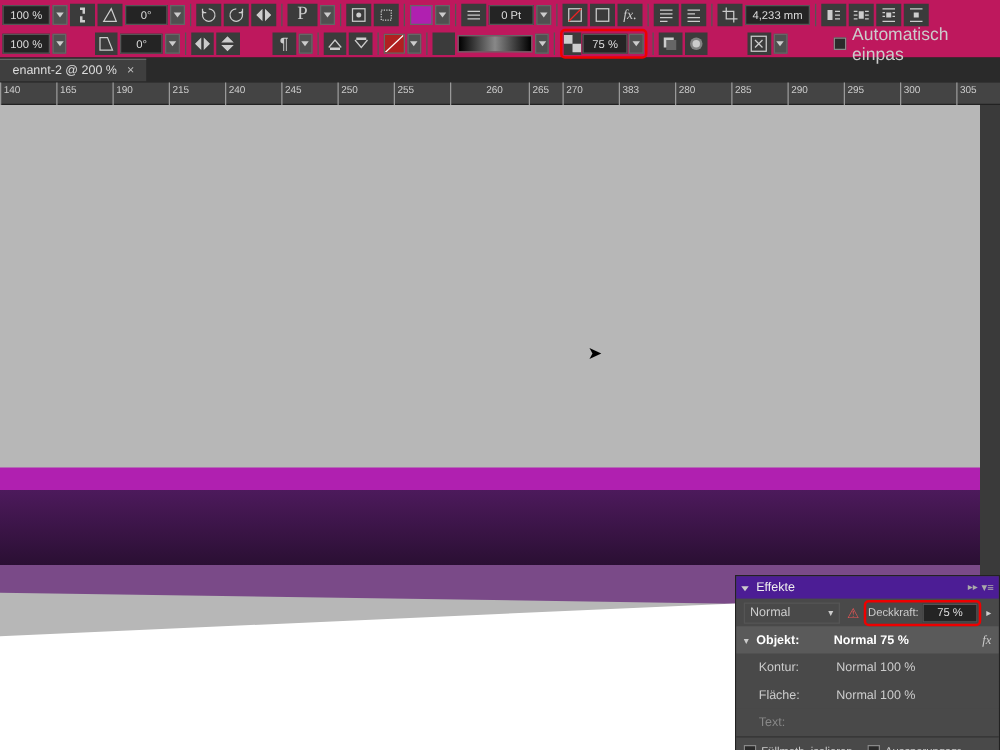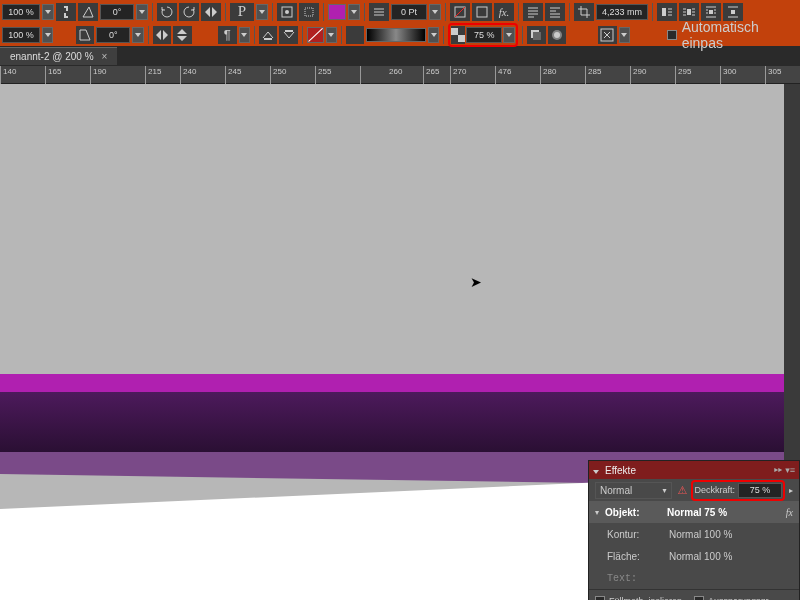--- a/index.html
+++ b/index.html
@@ -1,18 +1,18 @@
 <!DOCTYPE html>
 <html><head>
 <meta charset="utf-8">
 <style>
   * { box-sizing: border-box; margin: 0; padding: 0; font-family: Tahoma, Arial, sans-serif; }
   body { background: #1a1a1a; width: 800px; height: 600px; overflow: hidden; position: relative; }
 
-  .toolbar { background: #c2410c; height: 46px; display: flex; flex-direction: column; }
+  .toolbar { background: #be185d; height: 46px; display: flex; flex-direction: column; }
   .toolbar-row { display: flex; align-items: center; height: 23px; gap: 2px; padding: 1px 2px; }
   .tb-input { background: #242424; color: #ddd; border: 1px solid #555; font-size: 9px; height: 16px; width: 38px; text-align: center; }
   .tb-drop { background: #505050; border: 1px solid #666; width: 12px; height: 16px; display: flex; align-items: center; justify-content: center; }
   .tb-drop::after { content:""; border-left:3px solid transparent; border-right:3px solid transparent; border-top:4px solid #ccc; }
   .tb-icon { width: 20px; height: 18px; display: flex; align-items: center; justify-content: center; background: #3b3b3b; cursor: pointer; }
   .tb-icon svg { width: 14px; height: 14px; }
   .sep { width: 1px; height: 18px; background: #555; margin: 0 2px; }
   .swatch { width: 18px; height: 16px; background: #b020b0; border: 1px solid #666; }
   .swatch2 { width: 18px; height: 16px; background: #000; border: 1px solid #666; }
   .grad-bar { width: 64px; height: 14px; background: linear-gradient(to right,#000,#888,#000); border:1px solid #666; }
@@ -30,30 +30,30 @@
   .canvas-wrap { position: relative; background: #b7b7b7; height: 516px; width: 800px; }
   .band1 { position:absolute; left:0; right:16px; top:290px; height:18px; background:#b020b0; }
   .band2 { position:absolute; left:0; right:16px; top:308px; height:60px; background:linear-gradient(#4d1a5c,#2a0f33); }
   .band3 { position:absolute; left:0; right:16px; top:368px; height:34px; background:#7a4a88; clip-path: polygon(0 0,100% 0,100% 100%,0 65%);}
   .white{ position:absolute; left:0; right:16px; top:390px; height:140px; background:#fff; clip-path: polygon(0 25%,100% 0,100% 100%,0 100%);}
   .cursor { position:absolute; left:470px; top:190px; color:#000; font-size:14px; pointer-events:none; }
 
   .vscroll { position:absolute; right:0; top:0; width:16px; height:100%; background:#3a3a3a; }
 
   .panel { position:absolute; right:0; top:460px; width:212px; background:#494949; border:1px solid #222; font-size:10px; color:#ccc; }
-  .panel-head { background:#7f1d1d; height:18px; display:flex; align-items:center; padding:0 4px; gap:4px; }
+  .panel-head { background:#4c1d95; height:18px; display:flex; align-items:center; padding:0 4px; gap:4px; }
   .panel-head .twist::before{content:"";border-left:3px solid transparent;border-right:3px solid transparent;border-top:4px solid #ccc;display:inline-block;margin-right:2px;}
   .panel-head .grip{margin-left:auto;display:flex;gap:3px;}
   .panel-row { display:flex; align-items:center; height:22px; padding:0 6px; gap:4px; background:#494949; }
   .panel-row.sel { background:#5a5a5a; }
   .panel-input { background:#242424; color:#ddd; border:1px solid #555; font-size:9px; height:15px; width:44px; text-align:center; }
   .panel-label { width:58px; }
   .mode-sel { background:#494949; color:#ccc; border:1px solid #555; height:17px; width:80px; font-size:10px; padding:0 4px; display:flex; align-items:center; justify-content:space-between; }
   .fx { font-style:italic; font-family:Georgia,serif; color:#ccc; }
-  .dim { color:#888;font-family:Liberation Mono, monospace; }
+  .dim { color:#888; }
   .bold { color:#fff; font-weight:bold; }
 </style>
 </head>
 <body>
 
 <div class="toolbar">
   <div class="toolbar-row">
     <input class="tb-input" value="100 %" style="">
     <div class="tb-drop"></div>
     <div class="tb-icon">
@@ -262,29 +262,29 @@
   <div class="tab">
     <span>enannt-2 @ 200 %</span>
     <span class="tab-close">×</span>
   </div>
 </div>
 
 <div class="ruler-h" id="ruler">
     <div class="ruler-tick" style="left: 0px;">140</div>
     <div class="ruler-tick" style="left: 45px;">165</div>
     <div class="ruler-tick" style="left: 90px;">190</div>
-    <div class="ruler-tick" style="left: 145px;">215</div>
+    <div class="ruler-tick" style="left: 135px;">215</div>
     <div class="ruler-tick" style="left: 180px;">240</div>
     <div class="ruler-tick" style="left: 225px;">245</div>
     <div class="ruler-tick" style="left: 270px;">250</div>
     <div class="ruler-tick" style="left: 315px;">255</div>
     <div class="ruler-tick" style="left: 360px; padding-left: 28px;">260</div>
     <div class="ruler-tick" style="left: 423px;">265</div>
     <div class="ruler-tick" style="left: 450px;">270</div>
-    <div class="ruler-tick" style="left: 495px;">476</div>
+    <div class="ruler-tick" style="left: 495px;">383</div>
     <div class="ruler-tick" style="left: 540px;">280</div>
     <div class="ruler-tick" style="left: 585px;">285</div>
     <div class="ruler-tick" style="left: 630px;">290</div>
     <div class="ruler-tick" style="left: 675px;">295</div>
     <div class="ruler-tick" style="left: 720px;">300</div>
     <div class="ruler-tick" style="left: 765px;">305</div>
   </div>
 
 <div class="canvas-wrap">
   <div class="band1"></div>

